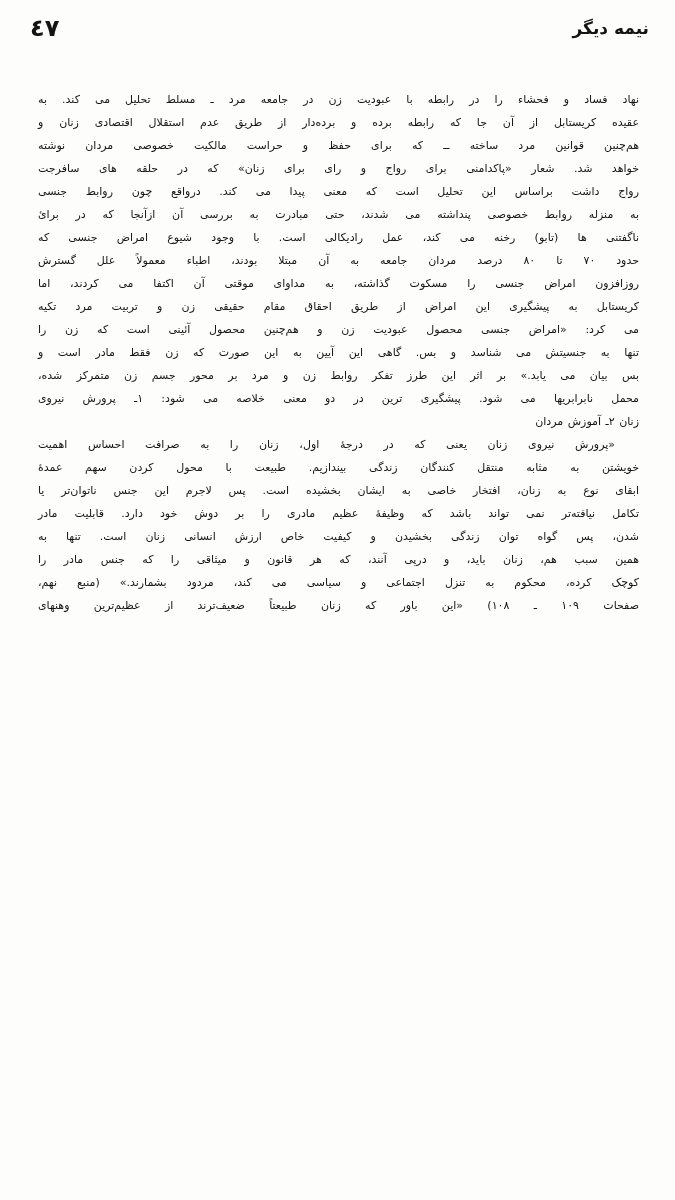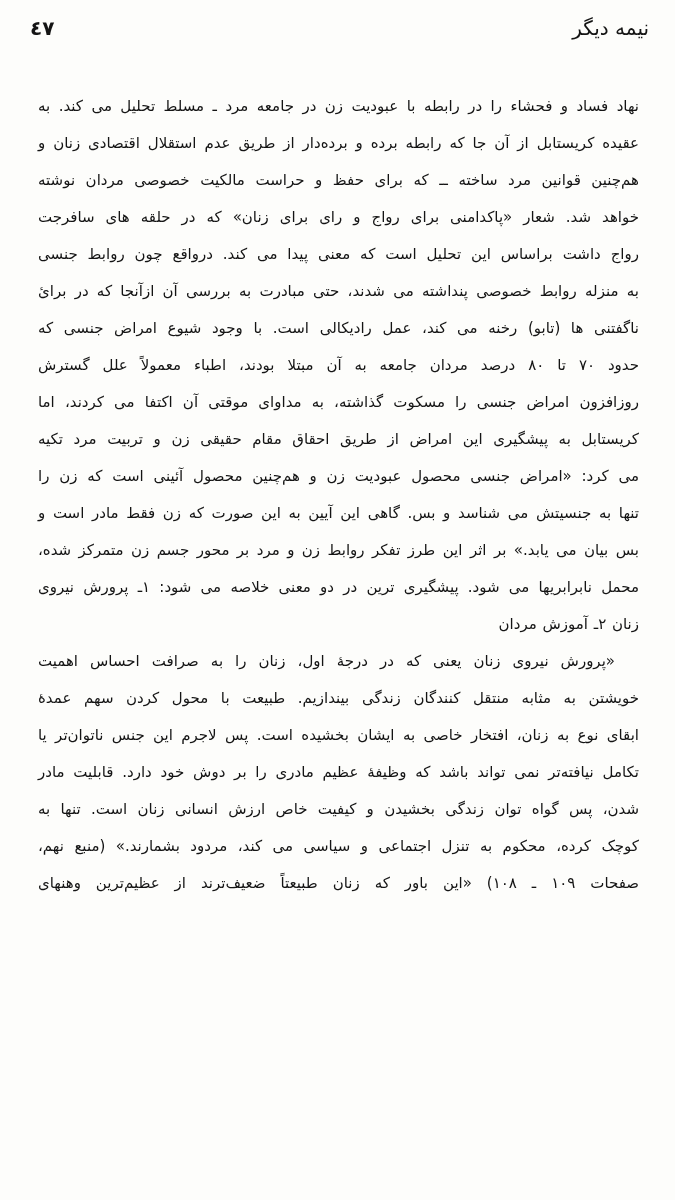--- a/index.html
+++ b/index.html
@@ -22,41 +22,41 @@
     position: absolute;
     top: 12px;
     right: 26px;
     left: 30px;
     display: flex;
     flex-direction: row;
     justify-content: space-between;
     align-items: flex-start;
   }
   .book-title {
-    font-size: 20px;
-    font-weight: normal;
+    font-size: 17px;
+    font-weight: bold;
     letter-spacing: 0;
     line-height: 32px;
   }
   .page-number {
-    font-size: 20px;
+    font-size: 24px;
     font-weight: bold;
     line-height: 32px;
     direction: ltr;
   }
   .page-body {
     position: absolute;
     top: 88px;
     right: 36px;
     left: 38px;
     direction: rtl;
   }
   .text-line {
-    font-size: 15px;
-    line-height: 37px;
+    font-size: 11px;
+    line-height: 23px;
     white-space: normal;
     text-align: justify;
     text-align-last: justify;
     word-spacing: 1px;
     letter-spacing: 0;
   }
   .text-line.line-end {
     text-align: left;
     text-align-last: right;
   }
@@ -85,16 +85,17 @@
       <div class="text-line">می کرد: «امراض جنسی محصول عبودیت زن و هم‌چنین محصول آئینی است که زن را</div>
       <div class="text-line">تنها به جنسیتش می شناسد و بس. گاهی این آیین به این صورت که زن فقط مادر است و</div>
       <div class="text-line">بس بیان می یابد.» بر اثر این طرز تفکر روابط زن و مرد بر محور جسم زن متمرکز شده،</div>
       <div class="text-line">محمل نابرابریها می شود. پیشگیری ترین در دو معنی خلاصه می شود: ۱ـ پرورش نیروی</div>
       <div class="text-line line-end">زنان ۲ـ آموزش مردان</div>
       <div class="text-line" style="padding-right: 24px;">«پرورش نیروی زنان یعنی که در درجهٔ اول، زنان را به صرافت احساس اهمیت</div>
       <div class="text-line">خویشتن به مثابه منتقل کنندگان زندگی بیندازیم. طبیعت با محول کردن سهم عمدهٔ</div>
       <div class="text-line">ابقای نوع به زنان، افتخار خاصی به ایشان بخشیده است. پس لاجرم این جنس ناتوان‌تر یا</div>
       <div class="text-line">تکامل نیافته‌تر نمی تواند باشد که وظیفهٔ عظیم مادری را بر دوش خود دارد. قابلیت مادر</div>
       <div class="text-line">شدن، پس گواه توان زندگی بخشیدن و کیفیت خاص ارزش انسانی زنان است. تنها به</div>
+      <div class="text-line">همین سبب هم، زنان باید، و درپی آنند، که هر قانون و میثاقی را که جنس مادر را</div>
       <div class="text-line">کوچک کرده، محکوم به تنزل اجتماعی و سیاسی می کند، مردود بشمارند.» (منبع نهم،</div>
       <div class="text-line">صفحات ۱۰۹ ـ ۱۰۸) «این باور که زنان طبیعتاً ضعیف‌ترند از عظیم‌ترین وهنهای</div>
     </div>
 </div>
 
 </body></html>

